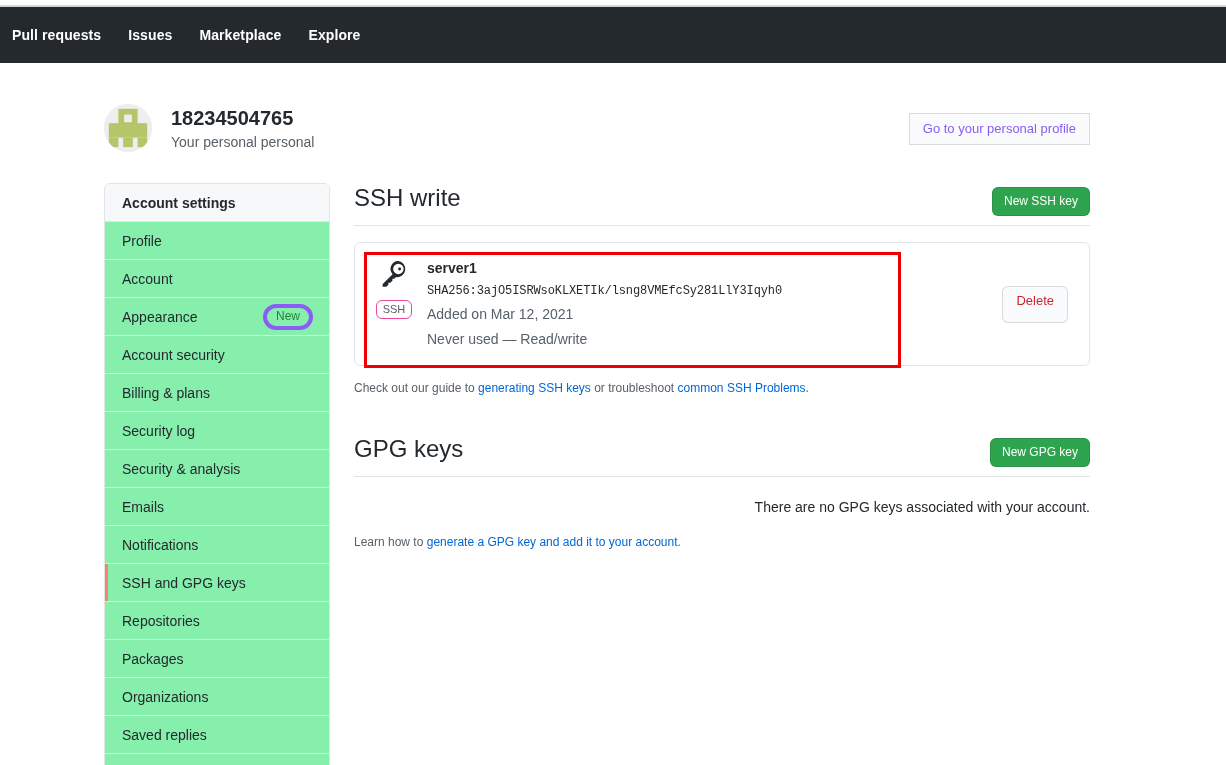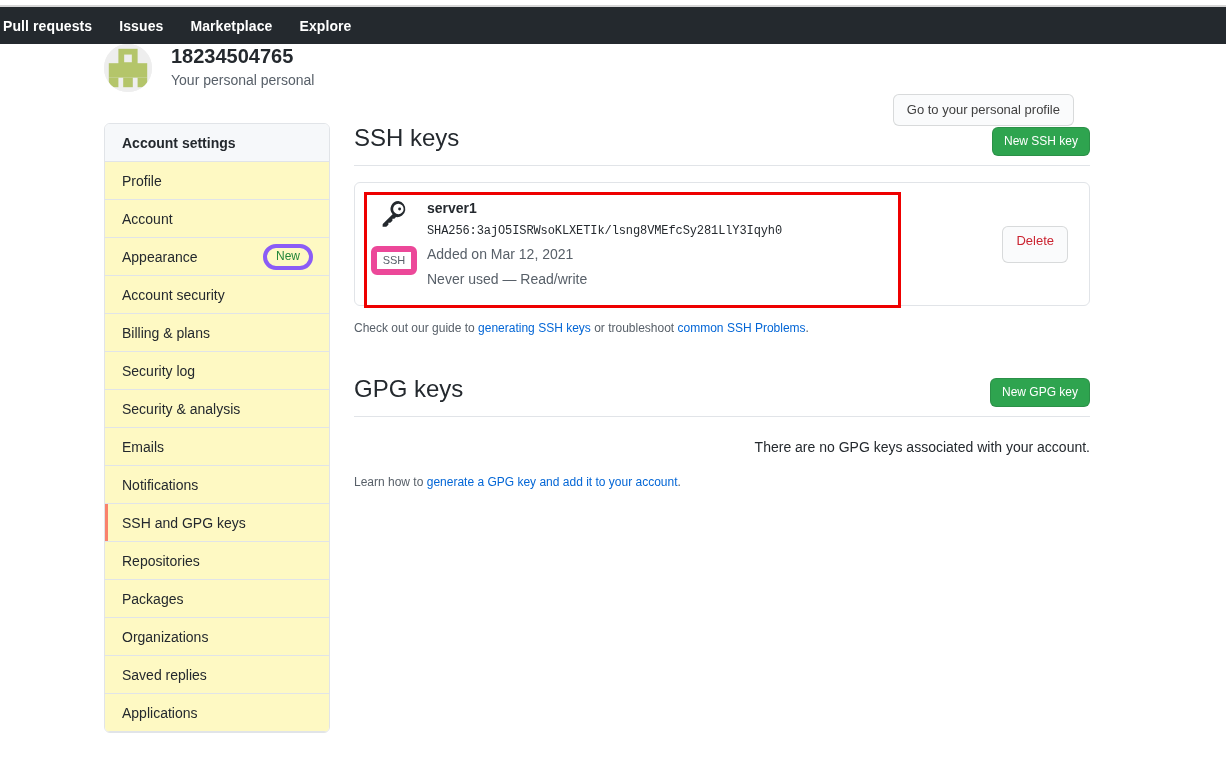--- a/index.html
+++ b/index.html
@@ -11,25 +11,25 @@
     -webkit-font-smoothing: antialiased;
     overflow: hidden;
   }
 
   
   .top-white { height: 5px; background: #ffffff; }
   .top-rule  { height: 2px; background: #d7d7d7; }
 
   
   .navbar {
-    height: 37px;
+    height: 56px;
     background: #24292e;
     display: flex;
     align-items: center;
-    padding-left: 3px;
+    padding-left: 12px;
   }
   .nav-link {
     color: #ffffff;
     font-size: 14px;
     font-weight: bold;
     text-decoration: none;
     margin-right: 27px;
     letter-spacing: 0.1px;
     cursor: pointer;
   }
@@ -38,21 +38,22 @@
   .page {
     width: 1226px;
     padding-left: 104px;
     padding-right: 136px;
     position: relative;
   }
 
   
   .profile-head {
     display: flex;
-    align-items: flex-start;
+    align-items: center;
+    padding-top: 41px;
     padding-bottom: 12px;
     position: relative;
   }
   .avatar {
     width: 48px; height: 48px;
     border-radius: 50%;
     background: #eeeeee;
     overflow: hidden;
     flex: 0 0 auto;
     margin-right: 19px;
@@ -61,25 +62,25 @@
   .profile-text { display: flex; flex-direction: column; justify-content: center; }
   .profile-name {
     font-size: 20px; font-weight: bold; color: #24292e;
     line-height: 1.25; margin: 0;
   }
   .profile-sub {
     font-size: 14px; color: #586069; margin-top: 3px;
   }
   .btn-profile {
     position: absolute;
-    right: 16px; top: 50px;
+    right: 0; top: 50px;
     background: #fafbfc;
     border: 1px solid rgba(27,31,35,0.15);
-    border-radius: 6px;
-    color: #404040;
+    border-radius: 0;
+    color: #8b5cf6;
     font-size: 13px;
     font-family: "Liberation Sans", sans-serif;
     padding: 6px 13px;
     cursor: pointer;
     line-height: 18px;
   }
 
   
   .layout { display: flex; align-items: flex-start; padding-top: 19px; }
 
@@ -96,21 +97,21 @@
     position: relative;
     display: flex;
     align-items: center;
     justify-content: space-between;
     height: 38px;
     padding: 0 16px 0 17px;
     font-size: 14px;
     color: #24292e;
     border-bottom: 1px solid #e1e4e8;
     cursor: pointer;
-    background: #fef9c3;
+    background: #86efac;
   }
   .side-item.header {
     font-weight: bold;
     background: #f6f8fa;
     cursor: default;
   }
   .side-item.selected::before {
     content: "";
     position: absolute;
     left: 0; top: 0; bottom: 0;
@@ -193,26 +194,26 @@
   .key-iconwrap {
     width: 36px;
     flex: 0 0 36px;
     display: flex;
     flex-direction: column;
     align-items: center;
     margin-right: 15px;
     margin-top: 2px;
   }
   .ssh-pill {
-    border: 6px solid #ec4899;
+    border: 1px solid #ec4899;
     border-radius: 6px;
     font-size: 11px;
     color: #586069;
     padding: 1px 6px 2px;
-    margin-top: 17px;
+    margin-top: 11px;
     line-height: 14px;
   }
   .key-info { flex: 1 1 auto; min-width: 0; }
   .key-title {
     font-size: 14px;
     font-weight: bold;
     color: #24292e;
     line-height: 18px;
   }
   .key-fingerprint {
@@ -356,21 +357,21 @@
         <span>Saved replies</span>
       </div>
       <div class="side-item">
         <span>Applications</span>
       </div>
     </nav>
 
     <div class="main">
 
       <div class="section-head">
-        <h2 class="section-title">SSH keys</h2>
+        <h2 class="section-title">SSH write</h2>
         <button class="btn-green">New SSH key</button>
       </div>
 
 
       <div class="key-card">
         <div class="redbox"></div>
         <div class="key-body">
           <div class="key-iconwrap">
             <svg width="28" height="28" viewBox="0 0 16 16">
               <path fill="#24292e" d="M10.5 1a4.5 4.5 0 00-3.3 7.55L1.72 14.03a.75.75 0 00-.22.53v1.19h2.1l1.2-1.2v-1.1h1.1l1.2-1.2v-1.1h1.1l.95-.95A4.5 4.5 0 1010.5 1zm0 1.5a3 3 0 110 6 3 3 0 010-6z" transform="translate(0,-1)"></path>

